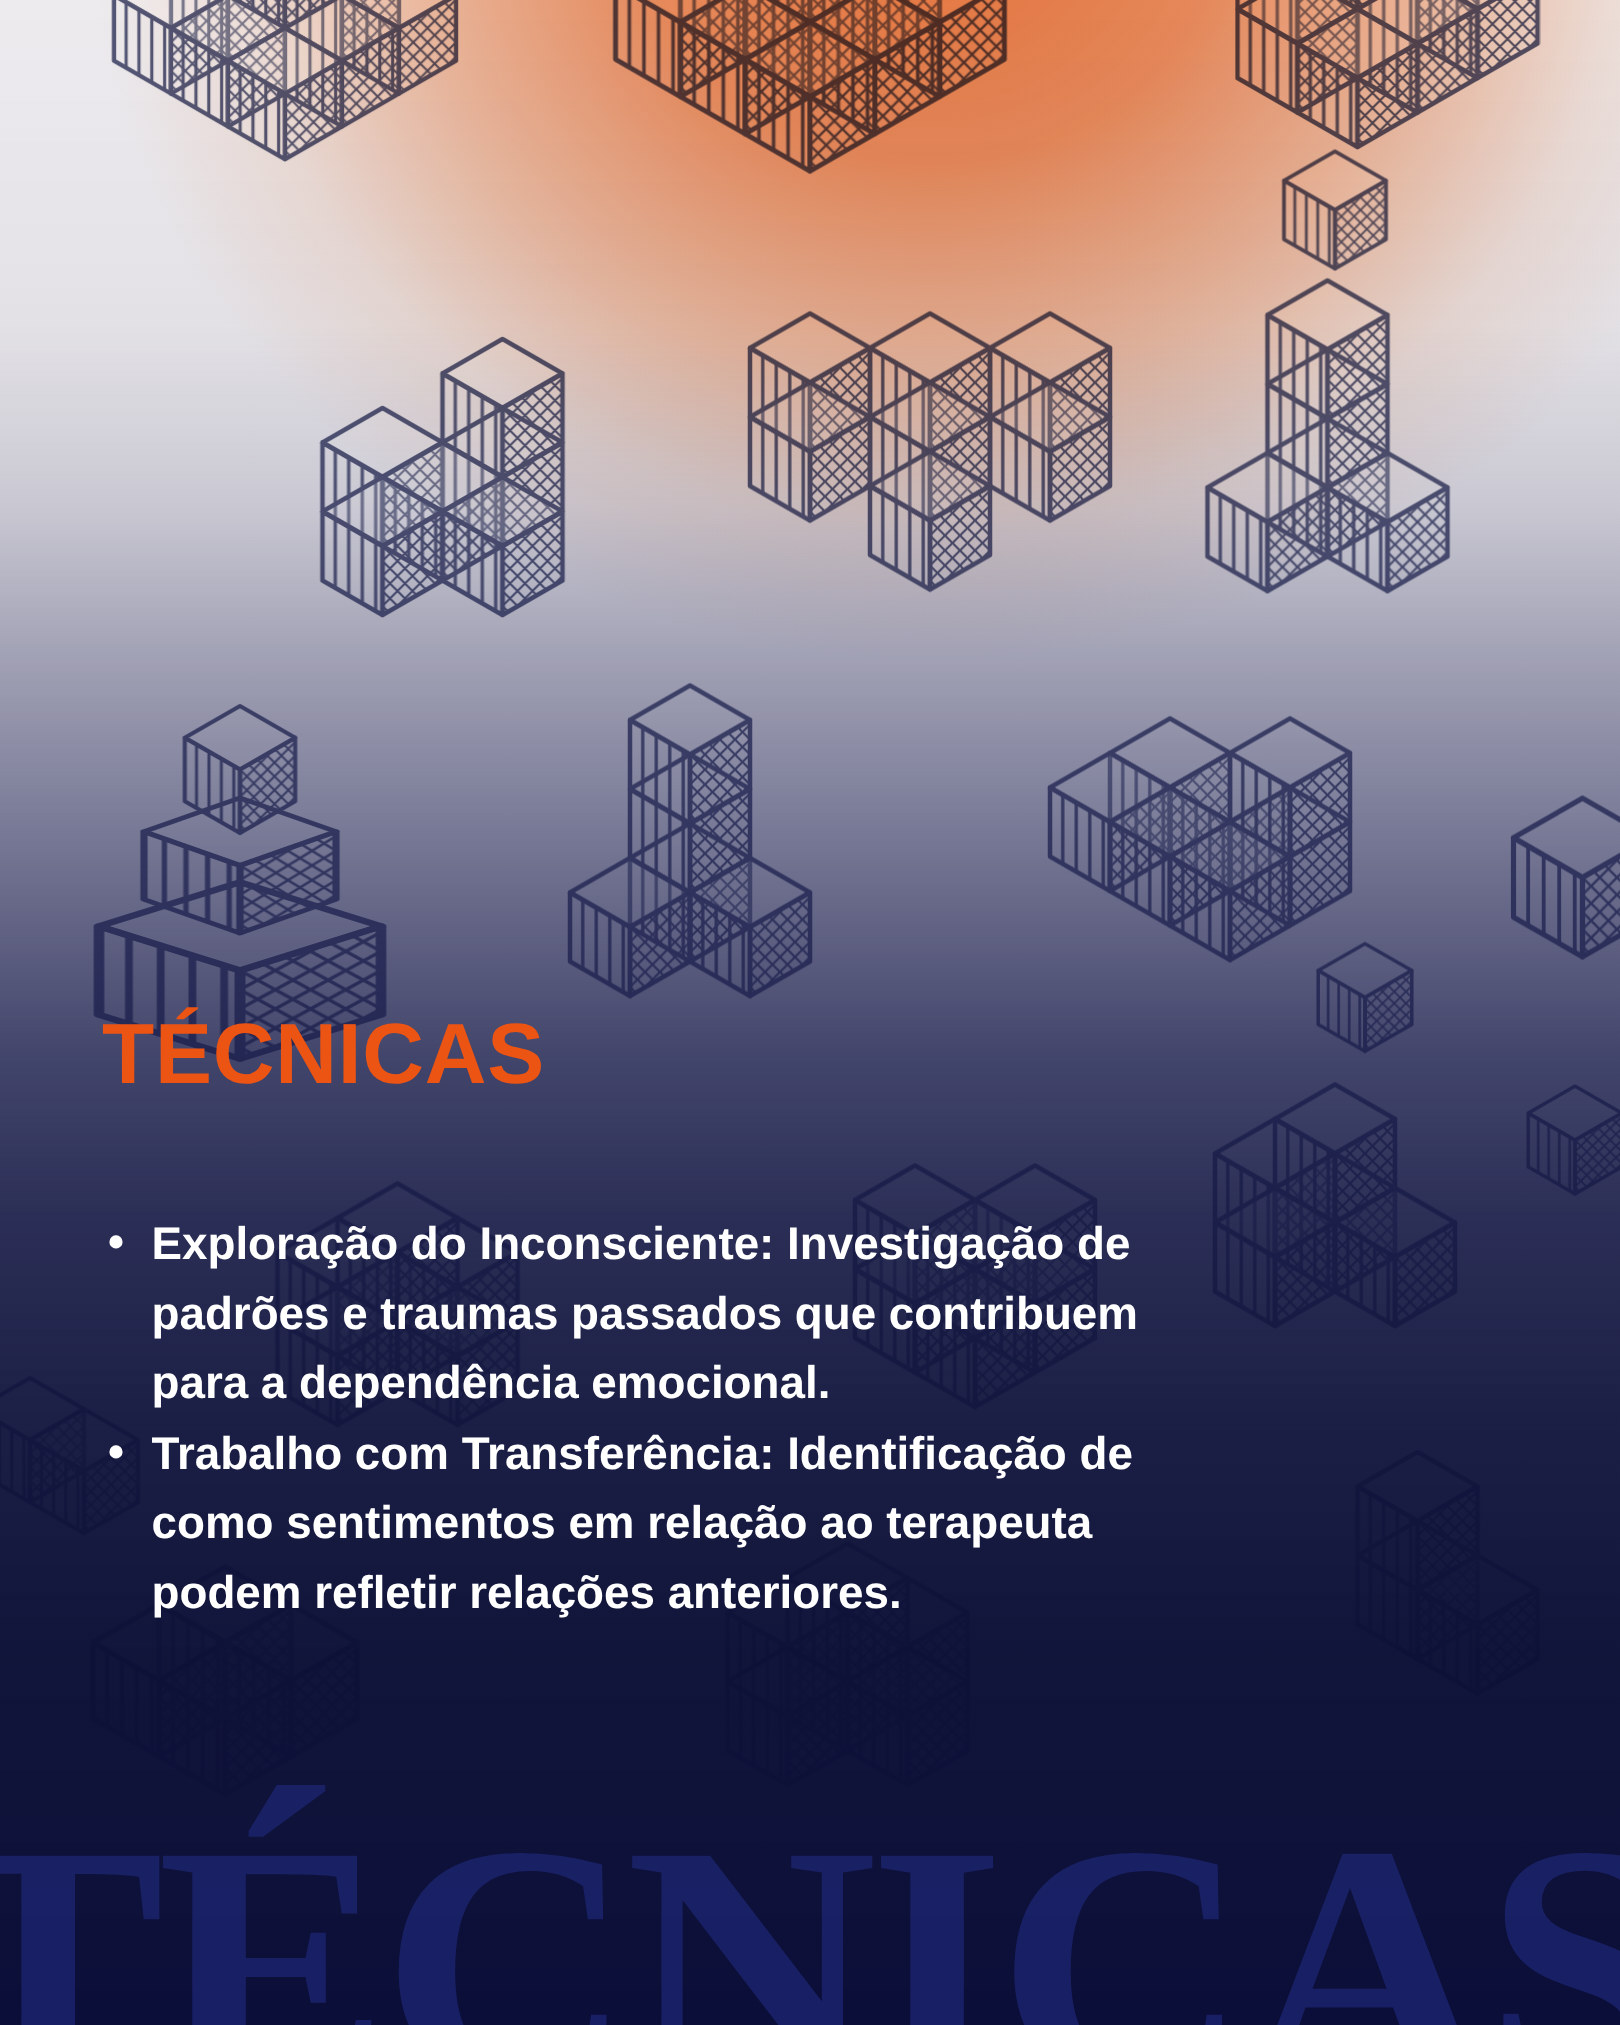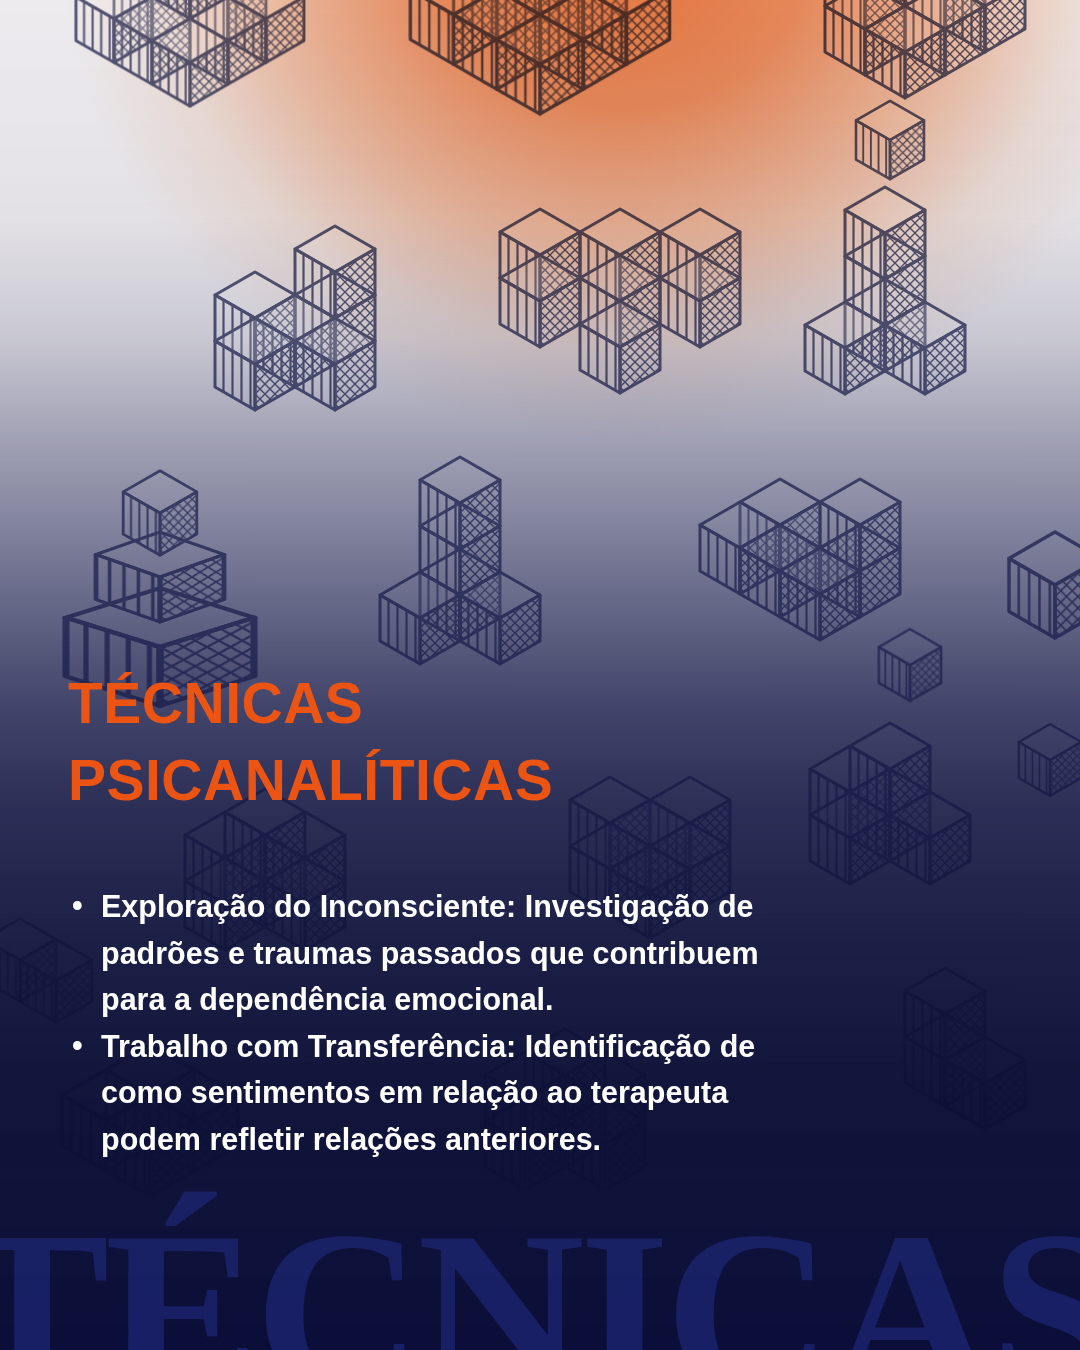--- a/index.html
+++ b/index.html
@@ -213,21 +213,20 @@
   </svg>
 
   <div class="layer glow"></div>
   <div class="layer shade"></div>
 
   <div class="watermark">TÉCNICAS</div>
 
   <div class="content">
     <h1>
       <span class="t-line">TÉCNICAS</span>
-      <span class="t-line">PSICANALÍTICAS</span>
     </h1>
     <ul class="bullets">
       <li>
         <span class="dot">•</span>
         <span>Exploração do Inconsciente: Investigação de padrões e traumas passados que contribuem para a dependência emocional.</span>
       </li>
       <li>
         <span class="dot">•</span>
         <span>Trabalho com Transferência: Identificação de como sentimentos em relação ao terapeuta podem refletir relações anteriores.</span>
       </li>

